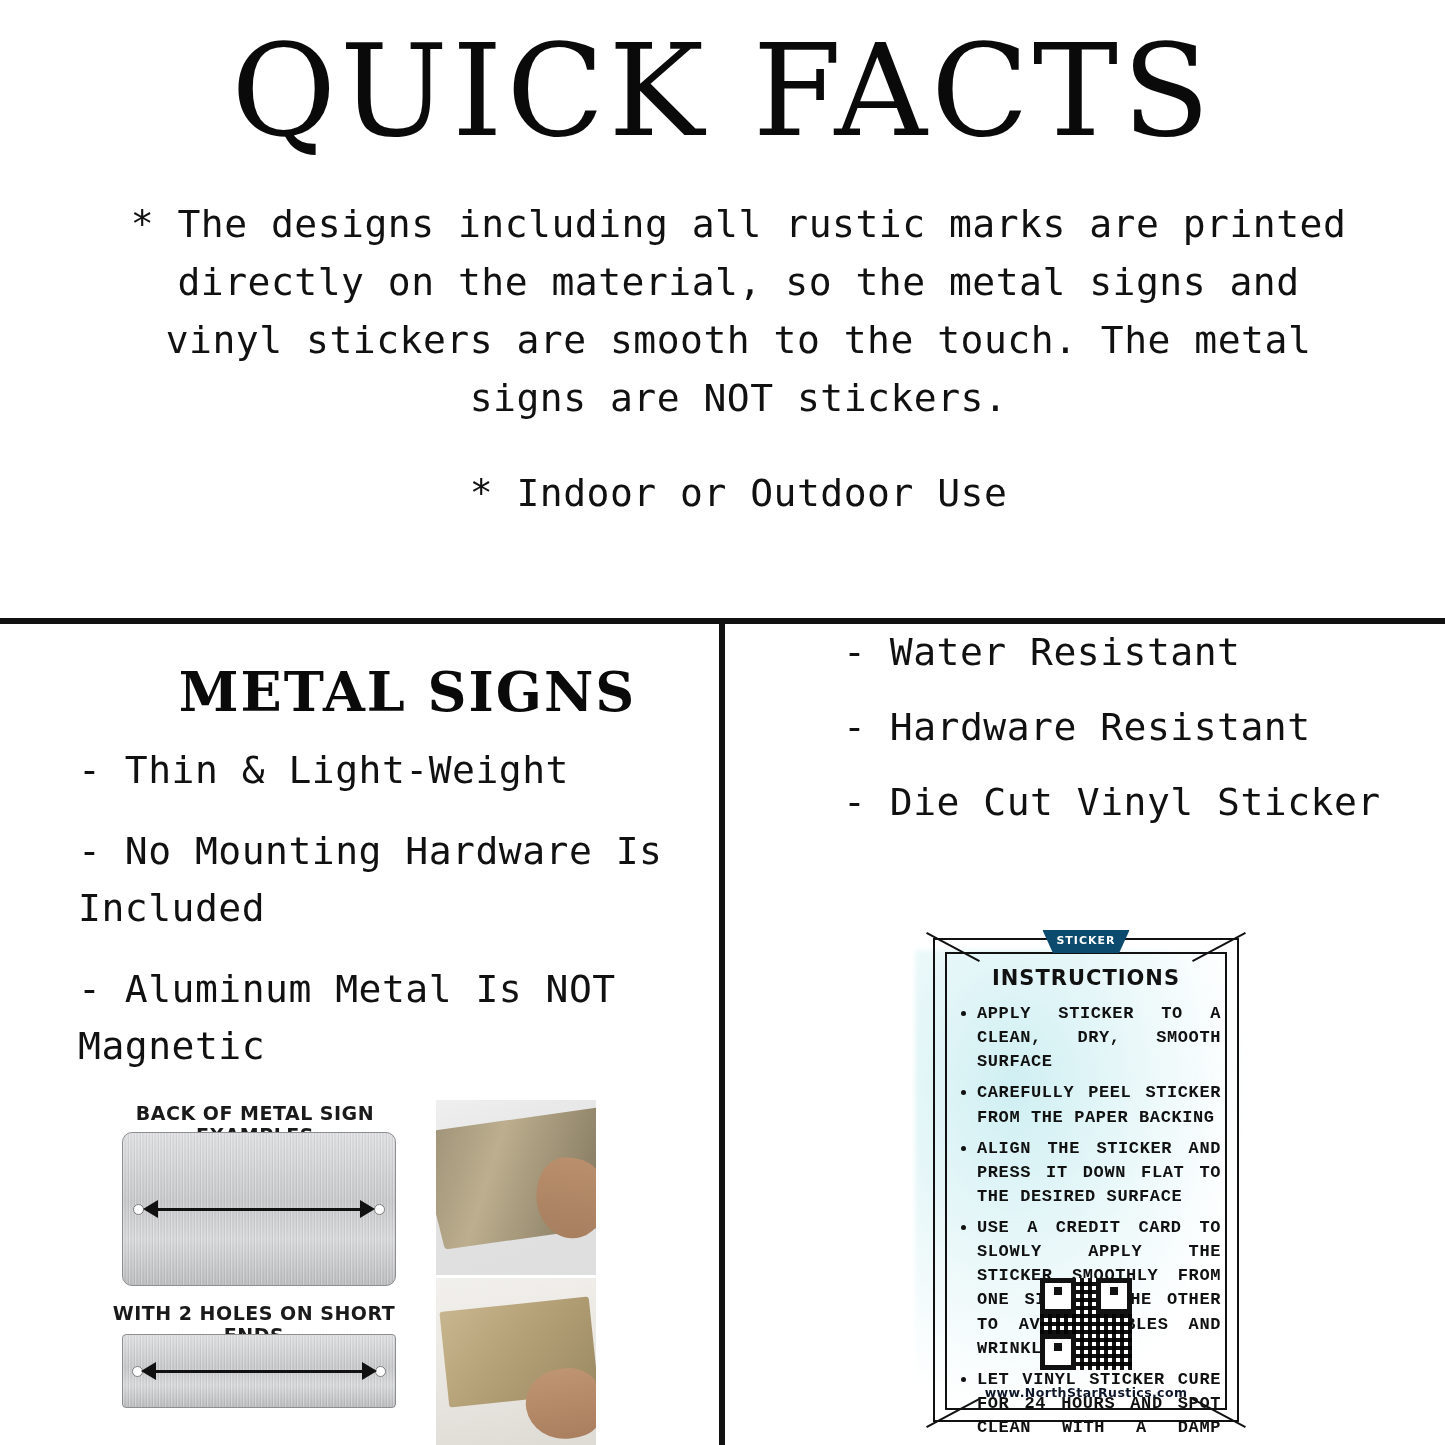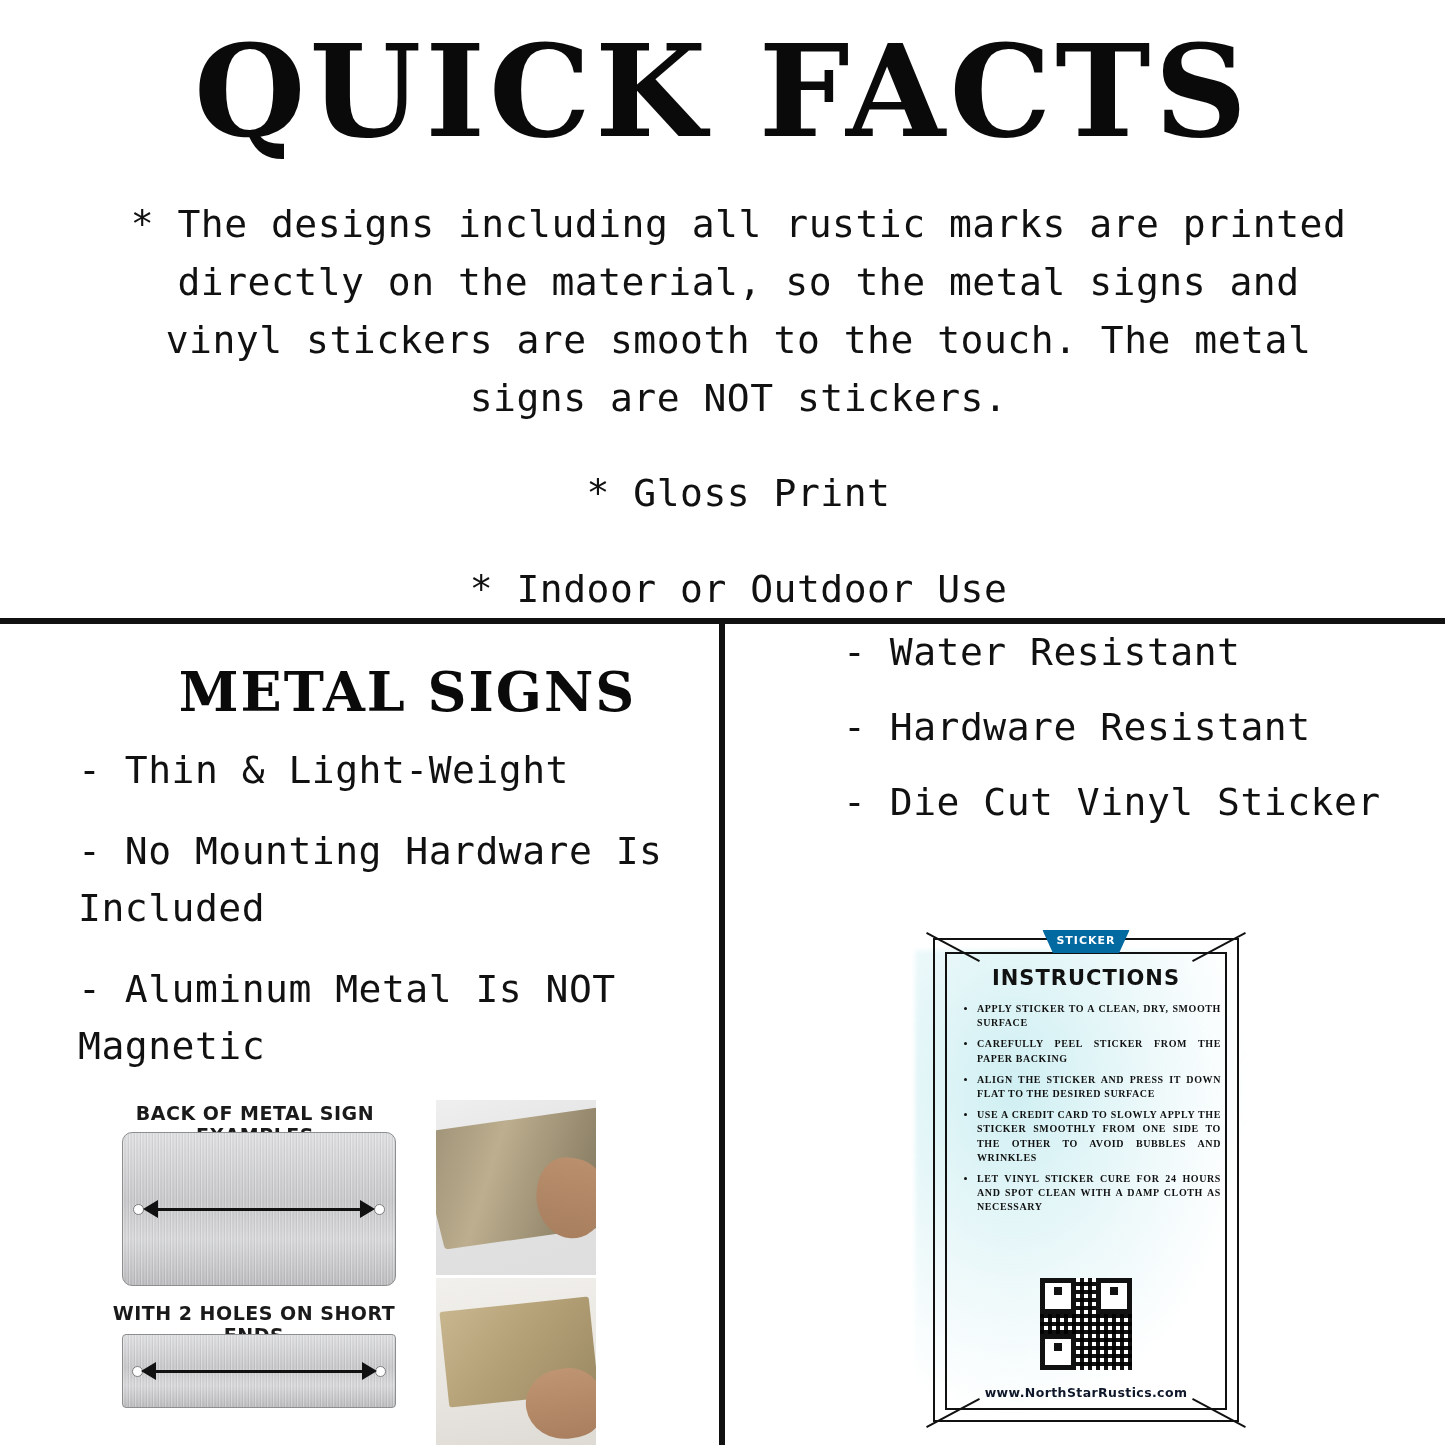--- a/index.html
+++ b/index.html
@@ -28,21 +28,21 @@
     position: absolute;
     left: 0;
     top: 0;
     width: 1445px;
     height: 620px;
     box-sizing: border-box;
   }
 
   .main-title {
     font-family: "DejaVu Serif", serif;
-    font-weight: bold;
+    font-weight: normal;
     font-size: 128px;
     letter-spacing: 4px;
     text-align: center;
     line-height: 1.05;
     margin: 24px 0 0 0;
     color: #0a0a0a;
   }
 
   .facts {
     margin: 26px 0 0 0;
@@ -248,21 +248,21 @@
     border: 2px solid #111111;
   }
   .sticker-corner {
     position: absolute;
     width: 60px; height: 2px; background: #111111;
   }
   .sticker-tab {
     position: absolute;
     left: 50%; top: 0;
     transform: translateX(-50%);
-    background: #0369a1;
+    background: #0c4a6e;
     color: #ffffff;
     font-family: "DejaVu Sans", sans-serif;
     font-weight: bold;
     font-size: 11px;
     letter-spacing: 1px;
     padding: 4px 14px 6px 14px;
     clip-path: polygon(0 0, 100% 0, 88% 100%, 12% 100%);
     text-align: center;
   }
   .sticker-heading {
@@ -276,23 +276,23 @@
     color: #111111;
   }
   .sticker-list {
     position: absolute;
     left: 36px; right: 26px; top: 72px;
     margin: 0;
     padding: 0 0 0 16px;
     list-style: disc;
   }
   .sticker-list li {
-    font-family: Liberation Serif, serif;
-    font-weight: bold;
-    font-size: 10px;
+    font-family: Liberation Mono, monospace;
+    font-weight: bold;
+    font-size: 17px;
     letter-spacing: 0.6px;
     line-height: 1.42;
     color: #111111;
     margin-bottom: 7px;
     text-align: justify;
   }
   .qr {
     position: absolute;
     left: 50%; top: 348px;
     transform: translateX(-50%);
@@ -333,21 +333,20 @@
 </head>
 <body>
 
 <div class="page">
 
   <div class="top-section">
     <h1 class="main-title">QUICK FACTS</h1>
 
     <div class="facts">
       <p class="fact">* The designs including all rustic marks are printed directly on the material, so the metal signs and vinyl stickers are smooth to the touch. The metal signs are NOT stickers.</p>
-      <p class="fact small-gap">* Gloss Print</p>
       <p class="fact small-gap">* Indoor or Outdoor Use</p>
     </div>
   </div>
 
   <div class="hdivider"></div>
   <div class="vdivider"></div>
 
   <div class="col col-left">
     <div class="col-title">METAL SIGNS</div>
     <div class="bullets">

